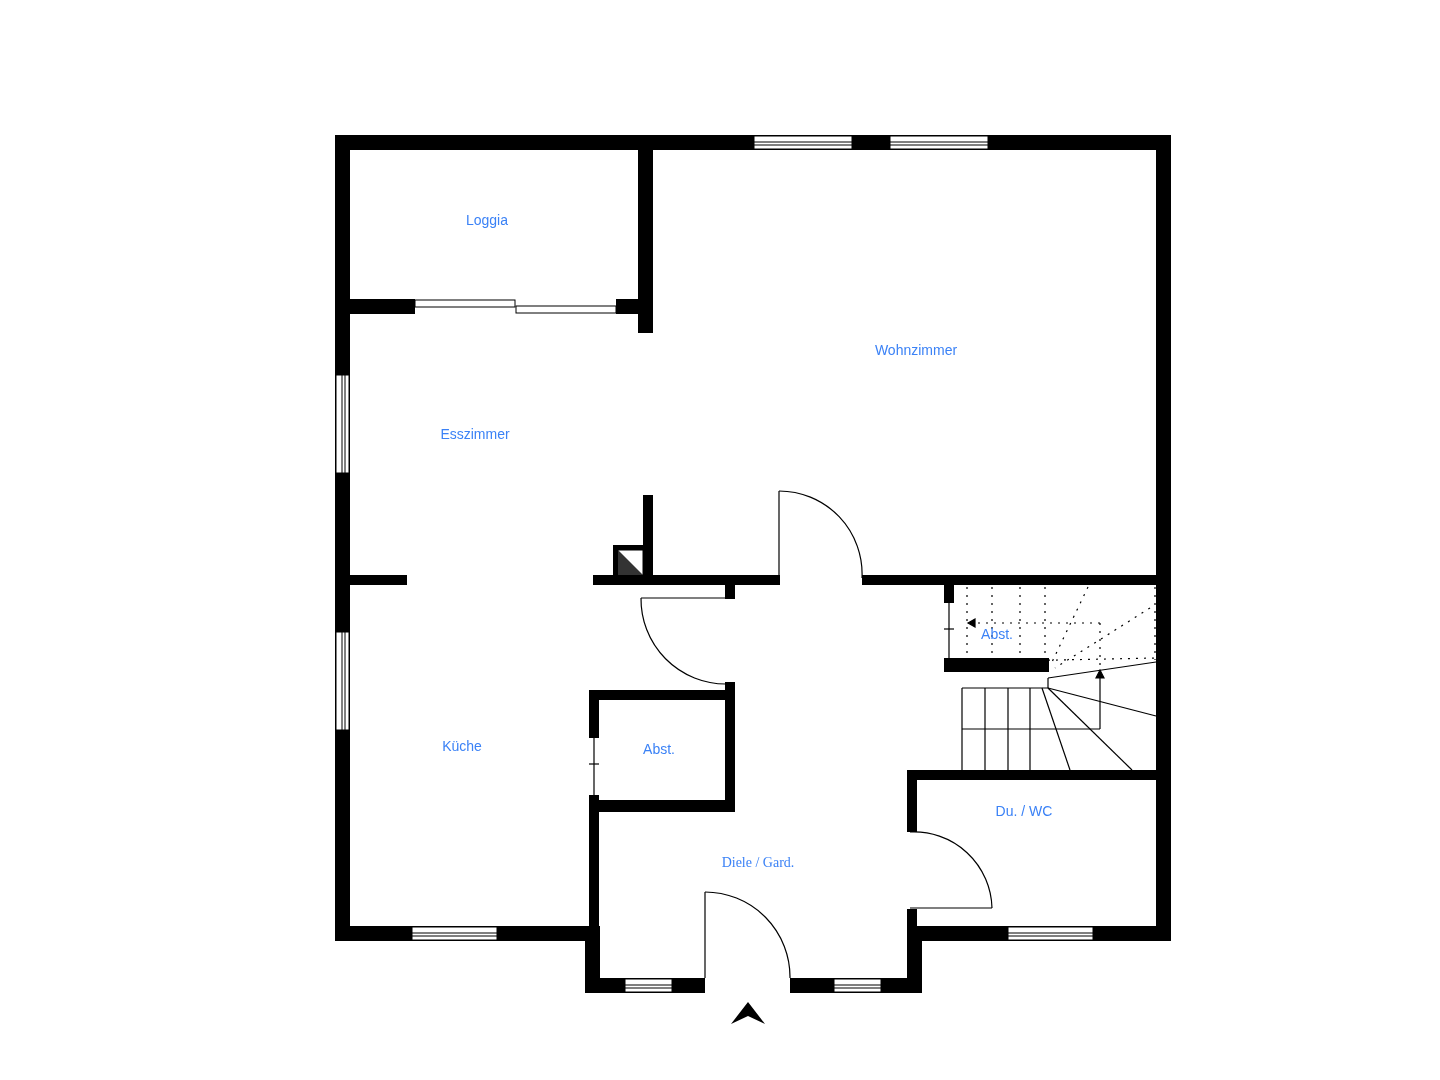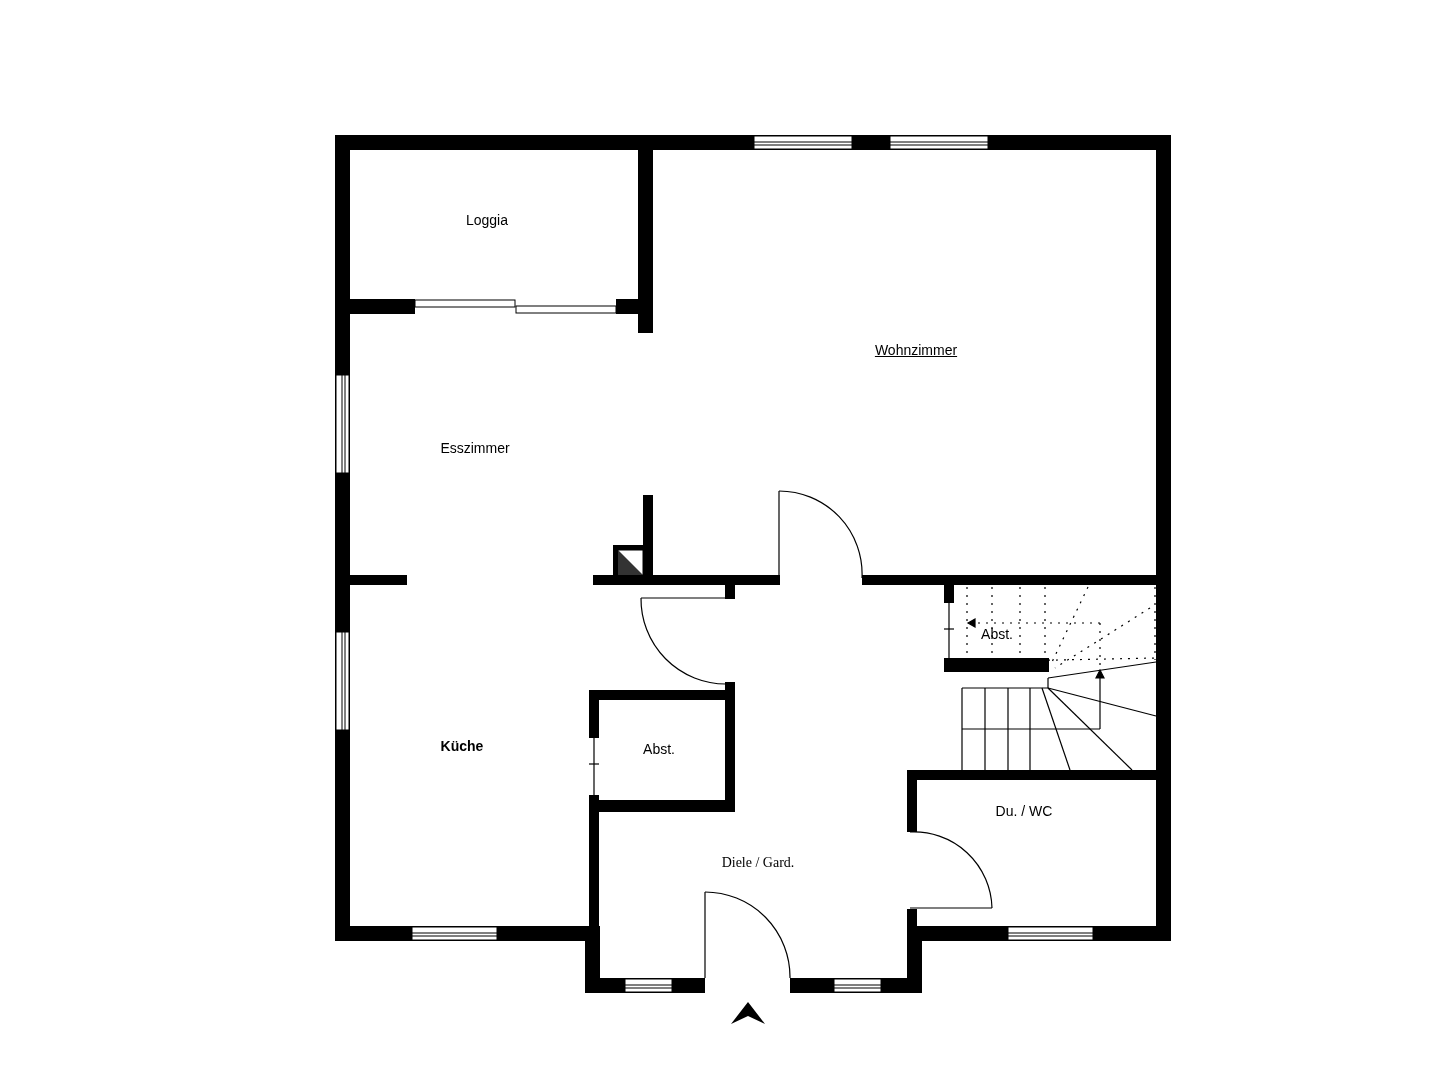--- a/index.html
+++ b/index.html
@@ -1,18 +1,18 @@
 <!DOCTYPE html>
 <html><head>
 <meta charset="utf-8">
 <style>
   html,body{margin:0;padding:0;background:#fff;}
   body{width:1440px;height:1080px;position:relative;overflow:hidden;font-family:"Liberation Sans",sans-serif;}
   svg{position:absolute;left:0;top:0;}
-  .label{position:absolute;font-size:14px;color:#000000;transform:translate(-50%,-50%);white-space:nowrap;}
+  .label{position:absolute;font-size:14px;color:#3b82f6;transform:translate(-50%,-50%);white-space:nowrap;}
 </style>
 </head>
 <body>
 
 <svg width="1440" height="1080" viewBox="0 0 1440 1080">
   <g fill="#000">
 
     <rect x="335" y="135" width="305" height="15"></rect>
     <rect x="640" y="135" width="530" height="15"></rect>
 
@@ -130,19 +130,19 @@
       <line x1="970" y1="623" x2="1100" y2="623"></line>
       <line x1="1100" y1="623" x2="1100" y2="670"></line>
     </g>
     <polygon points="968,623 975,619 975,627" fill="#000"></polygon>
   </g>
 
   <polygon points="748,1002 731,1024 748,1016 765,1024" fill="#000"></polygon>
 </svg>
 
 <div class="label" style="left:487px;top:220px;">Loggia</div>
-<div class="label" style="left:916px;top:350px;text-decoration:underline;">Wohnzimmer</div>
-<div class="label" style="left:475px;top:448px;">Esszimmer</div>
-<div class="label" style="left:462px;top:746px;font-weight:bold;">Küche</div>
+<div class="label" style="left:916px;top:350px;">Wohnzimmer</div>
+<div class="label" style="left:475px;top:434px;">Esszimmer</div>
+<div class="label" style="left:462px;top:746px;">Küche</div>
 <div class="label" style="left:659px;top:749px;">Abst.</div>
 <div class="label" style="left:997px;top:634px;">Abst.</div>
 <div class="label" style="left:758px;top:863px;font-family:Liberation Serif, serif;">Diele / Gard.</div>
 <div class="label" style="left:1024px;top:811px;">Du. / WC</div>
 
 </body></html>

